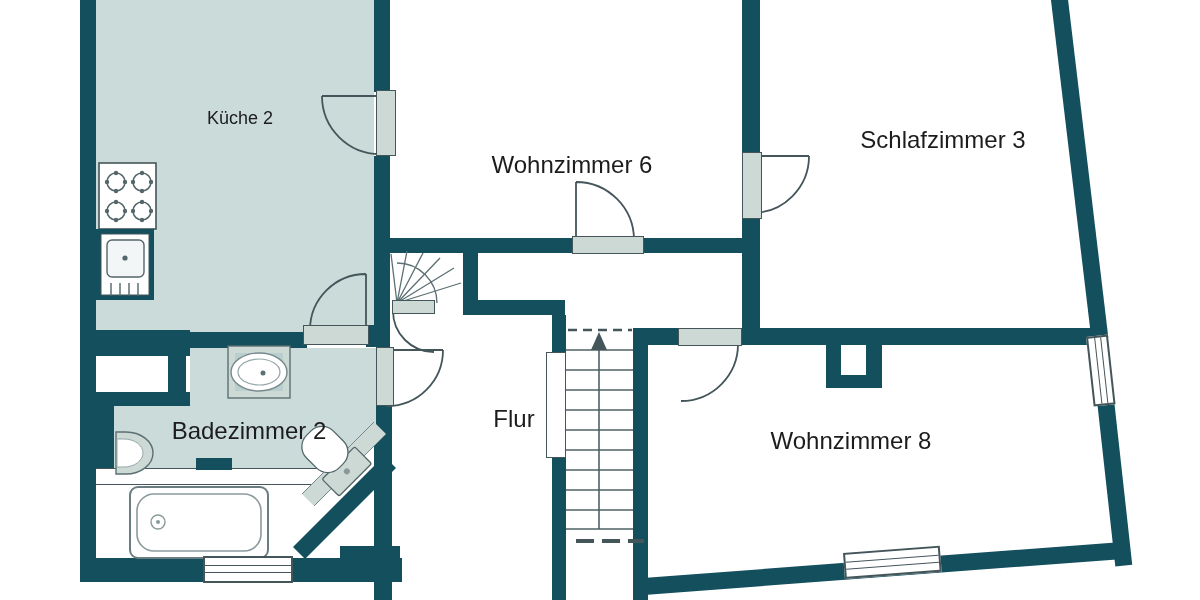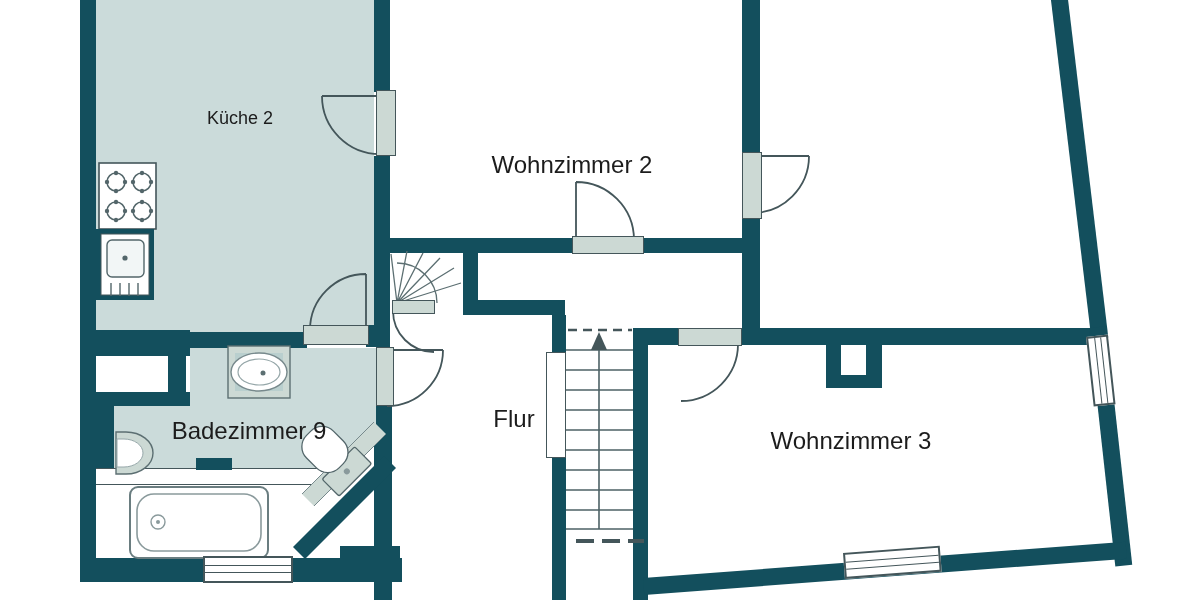--- a/index.html
+++ b/index.html
@@ -175,17 +175,18 @@
     <g>
       <rect x="130" y="487" width="138" height="71" rx="8" fill="#fff" stroke="#6a7d80" stroke-width="2"></rect>
       <rect x="137" y="494" width="124" height="57" rx="17" fill="none" stroke="#8a9a9c" stroke-width="1.6"></rect>
       <circle cx="158" cy="522" r="7" fill="#fff" stroke="#8a9a9c" stroke-width="1.4"></circle>
       <circle cx="158" cy="522" r="2" fill="#8a9a9c"></circle>
     </g>
     <rect x="196" y="458" width="36" height="12" fill="var(--wall)"></rect>
   </svg>
 
   <div class="label big" style="left:240px;top:118px">Küche 2</div>
-  <div class="label" style="left:572px;top:165px">Wohnzimmer 2</div>
-  <div class="label" style="left:249px;top:431px">Badezimmer 9</div>
+  <div class="label" style="left:572px;top:165px">Wohnzimmer 6</div>
+  <div class="label" style="left:943px;top:140px">Schlafzimmer 3</div>
+  <div class="label" style="left:249px;top:431px">Badezimmer 2</div>
   <div class="label" style="left:514px;top:419px">Flur</div>
-  <div class="label" style="left:851px;top:441px">Wohnzimmer 3</div>
+  <div class="label" style="left:851px;top:441px">Wohnzimmer 8</div>
 </div>
 
 </body></html>

